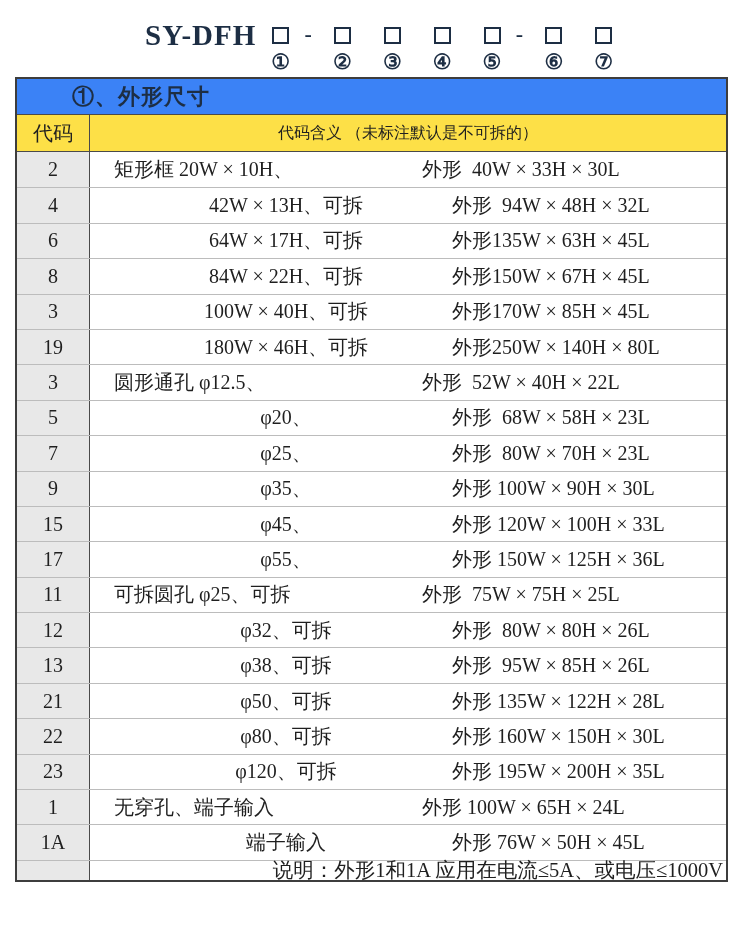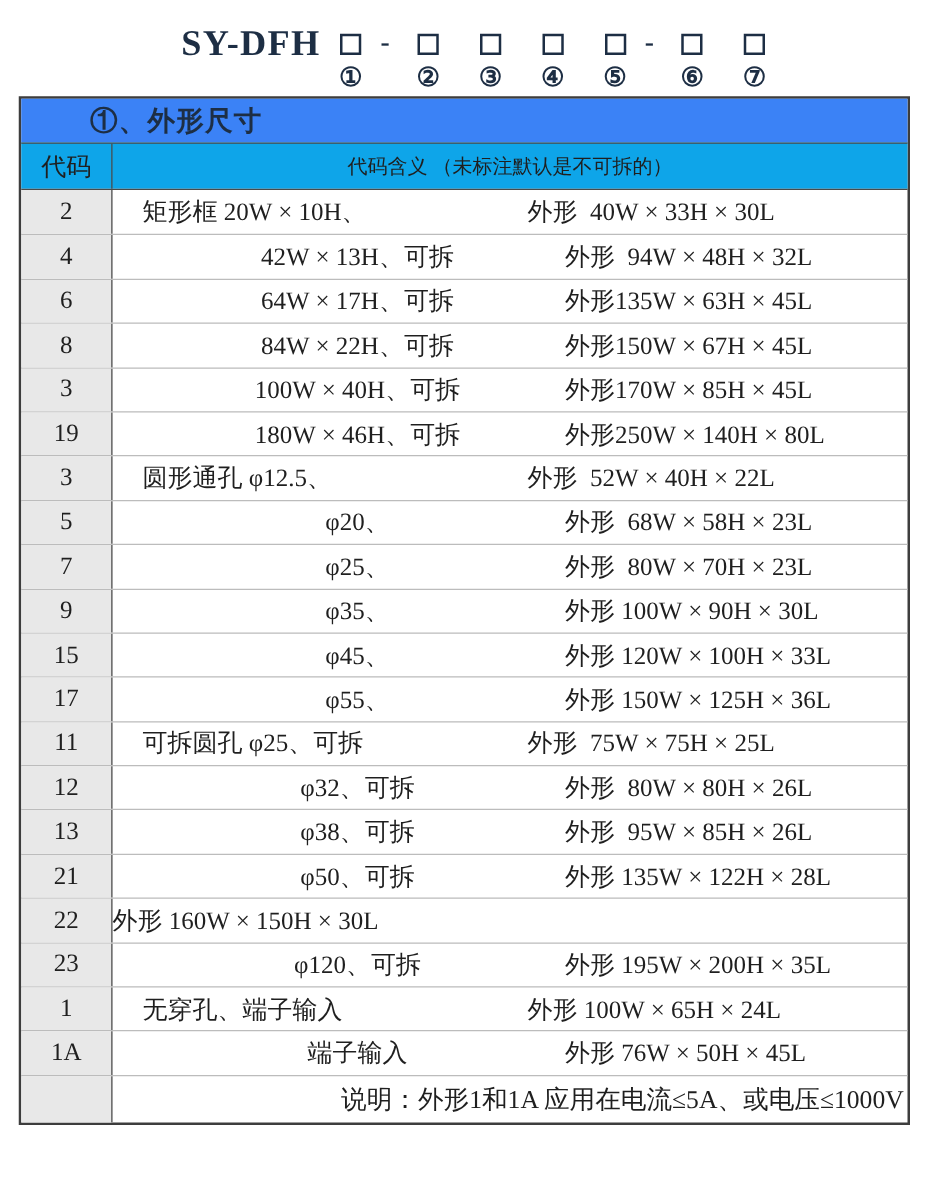--- a/index.html
+++ b/index.html
@@ -44,21 +44,21 @@
   }
   .title-row {
     height: 35px; background: #3b82f6;
     display: flex; align-items: center;
     padding-left: 55px;
   }
   .title-text {
     font-size: 22px; font-weight: bold; color: #1d2e44; letter-spacing: 1px;
   }
   .header-row {
-    height: 37px; background: #0ea5e9;
+    height: 37px; background: #fde047;
     border-top: 1px solid #4a4a4a;
     display: flex;
     font-family: Liberation Serif, serif;
   }
   .hc1 {
     width: 73px; border-right: 1px solid #4a4a4a;
     display: flex; align-items: center; justify-content: center;
     font-size: 20px;
   }
   .hc2 {
@@ -76,21 +76,21 @@
   }
   .c2 { flex: 1; display: flex; align-items: center; }
   .desc {
     width: 332px; font-size: 20px; white-space: pre;
     display: inline-block;
   }
   .desc.left { text-align: left; padding-left: 24px; }
   .desc.center { text-align: center; margin-left: 30px; }
   .dims { font-size: 20px; white-space: pre; }
 
-  .note-row { height: 38px; display: flex; border-top: 1px solid #bcbcbc; gap: 12px; }
+  .note-row { height: 20px; display: flex; border-top: 1px solid #bcbcbc; gap: 12px; }
   .note-c1 {
     width: 73px; background: #e8e8e8; border-right: 1px solid #4a4a4a;
   }
   .note-c2 {
     flex: 1; display: flex; align-items: center; justify-content: flex-end;
     font-size: 20.5px; white-space: pre; padding-right: 3px;
   }
 </style>
 </head>
 <body>
@@ -288,20 +288,21 @@
     <div class="c1">21</div>
     <div class="c2">
       <span class="desc center">φ50、可拆</span>
       <span class="dims">外形 135W × 122H × 28L</span>
     </div>
   </div>
 
   <div class="trow">
     <div class="c1">22</div>
     <div class="c2">
+      <span class="desc center">φ80、可拆</span>
       <span class="dims">外形 160W × 150H × 30L</span>
     </div>
   </div>
 
   <div class="trow">
     <div class="c1">23</div>
     <div class="c2">
       <span class="desc center">φ120、可拆</span>
       <span class="dims">外形 195W × 200H × 35L</span>
     </div>

